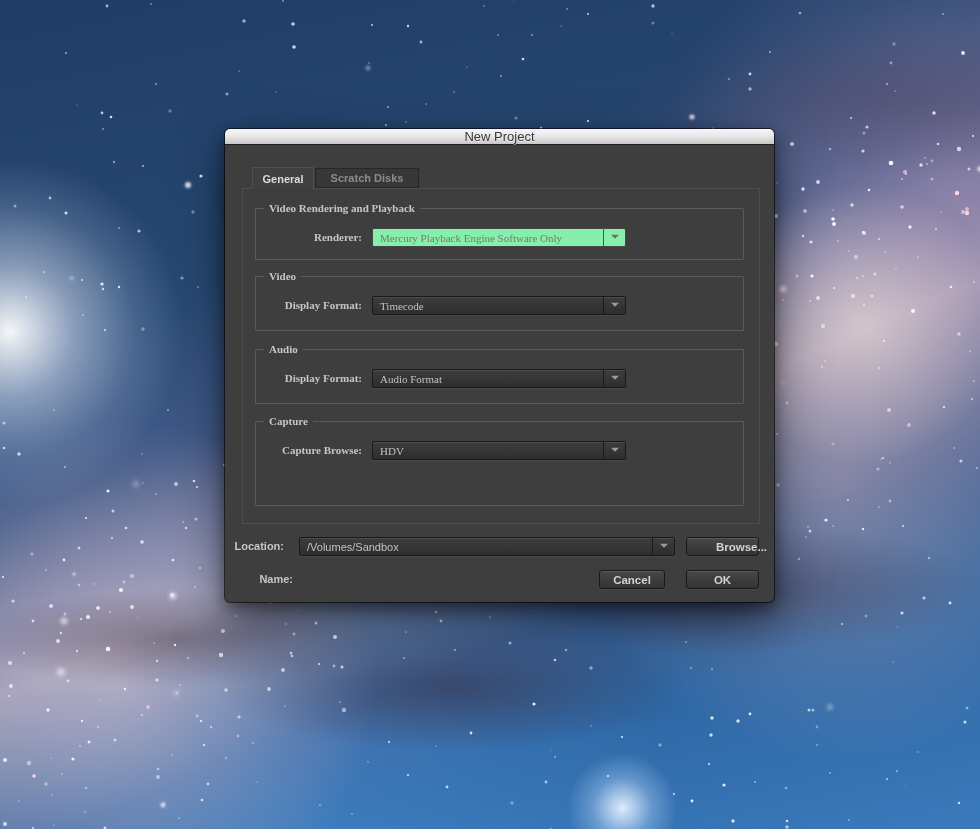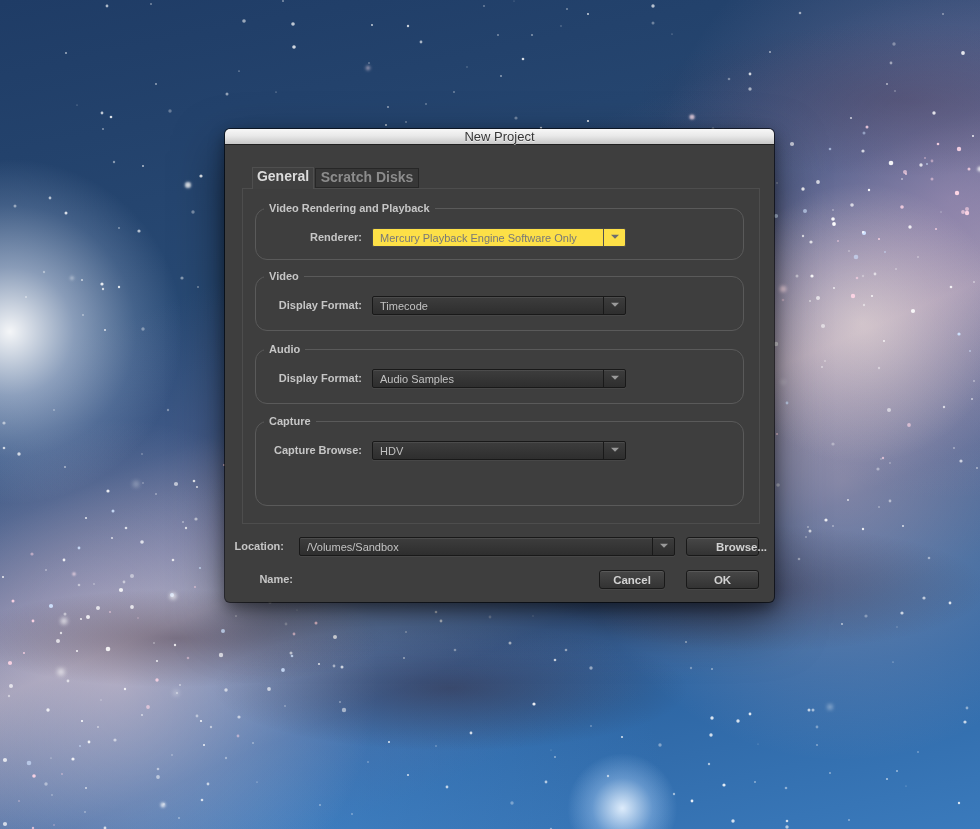--- a/index.html
+++ b/index.html
@@ -33,30 +33,30 @@
     box-shadow:0 0 0 1px rgba(0,0,0,0.6), 0 22px 50px rgba(0,0,0,0.5), 0 6px 16px rgba(0,0,0,0.45);
   }
   .titlebar{
     position:absolute;left:0;top:0;right:0;height:16px;border-radius:5px 5px 0 0;
     background:linear-gradient(#f7f7f7,#e9e9e9 45%,#c7c7c7);
     border-bottom:1px solid #202020;box-sizing:border-box;
     display:flex;align-items:center;justify-content:center;
     font-size:13px;color:#363636;text-shadow:0 1px 0 rgba(255,255,255,0.55);
   }
   .tab{
-    position:absolute;box-sizing:border-box;display:flex;justify-content:center;
-    font-size:14px;font-weight:bold;cursor:default;
+    position:absolute;box-sizing:border-box;display:flex;align-items:center;justify-content:center;
+    font-size:11px;font-weight:bold;cursor:default;
   }
   .tab-general{left:27px;top:38px;width:62px;height:22px;background:#404040;border:1px solid #4f4f4f;border-bottom:none;color:#dcdcdc;z-index:3;}
   .tab-scratch{left:90px;top:39px;width:104px;height:20px;background:#373737;border:1px solid #272727;color:#8c8c8c;z-index:1;}
   .panel{
     position:absolute;left:17px;top:59px;width:518px;height:336px;z-index:2;
     border:1px solid #4d4d4d;box-sizing:border-box;background:#3e3e3e;
   }
-  .fieldset{position:absolute;left:12px;width:489px;border:1px solid #5a5a5a;border-radius:12px;box-sizing:border-box;}
+  .fieldset{position:absolute;left:12px;width:489px;border:1px solid #5a5a5a;border-radius:1px;box-sizing:border-box;font-family:Liberation Serif, serif;}
   .fs1{top:19px;height:52px;}
   .fs2{top:87px;height:55px;}
   .fs3{top:160px;height:55px;}
   .fs4{top:232px;height:85px;}
   .legend{
     position:absolute;top:-7px;left:8px;background:#3e3e3e;padding:0 5px;
     font-size:11px;font-weight:bold;color:#c6c6c6;line-height:13px;white-space:nowrap;
   }
   .row-label{
     position:absolute;left:0;top:19px;width:106px;height:19px;line-height:19px;
@@ -68,21 +68,21 @@
     background:linear-gradient(#3d3d3d,#2e2e2e);
     box-shadow:inset 0 1px 0 rgba(255,255,255,0.08), 0 1px 0 rgba(255,255,255,0.05);
     display:flex;align-items:center;cursor:default;
   }
   .dd-text{flex:1;padding:0 7px;font-size:11px;color:#c2c2c2;white-space:nowrap;overflow:hidden;}
   .dd-arrow{width:21px;align-self:stretch;border-left:1px solid #191919;position:relative;}
   .dd-arrow::after{
     content:"";position:absolute;left:50%;top:50%;transform:translate(-50%,-40%);
     border:4px solid transparent;border-top-color:#9a9a9a;
   }
-  .dropdown.disabled{border-color:#474747;background:#fde047;box-shadow:none;}
+  .dropdown.disabled{border-color:#474747;background:#86efac;box-shadow:none;}
   .dropdown.disabled .dd-text{color:#787878;}
   .dropdown.disabled .dd-arrow{border-left-color:#525252;}
   .dropdown.disabled .dd-arrow::after{border-top-color:#6d6d6d;}
   
   .field-label{
     position:absolute;height:19px;line-height:19px;text-align:right;
     font-size:11px;font-weight:bold;color:#c6c6c6;white-space:nowrap;
   }
   .loc-label{left:0;top:408px;width:59px;}
   .name-label{left:0;top:441px;width:68px;}
@@ -141,21 +141,21 @@
       <div class="dropdown">
         <span class="dd-text">Timecode</span>
         <span class="dd-arrow"></span>
       </div>
     </div>
 
     <div class="fieldset fs3">
       <span class="legend">Audio</span>
       <span class="row-label">Display Format:</span>
       <div class="dropdown">
-        <span class="dd-text">Audio Samples</span>
+        <span class="dd-text">Audio Format</span>
         <span class="dd-arrow"></span>
       </div>
     </div>
 
     <div class="fieldset fs4">
       <span class="legend">Capture</span>
       <span class="row-label">Capture Browse:</span>
       <div class="dropdown">
         <span class="dd-text">HDV</span>
         <span class="dd-arrow"></span>

